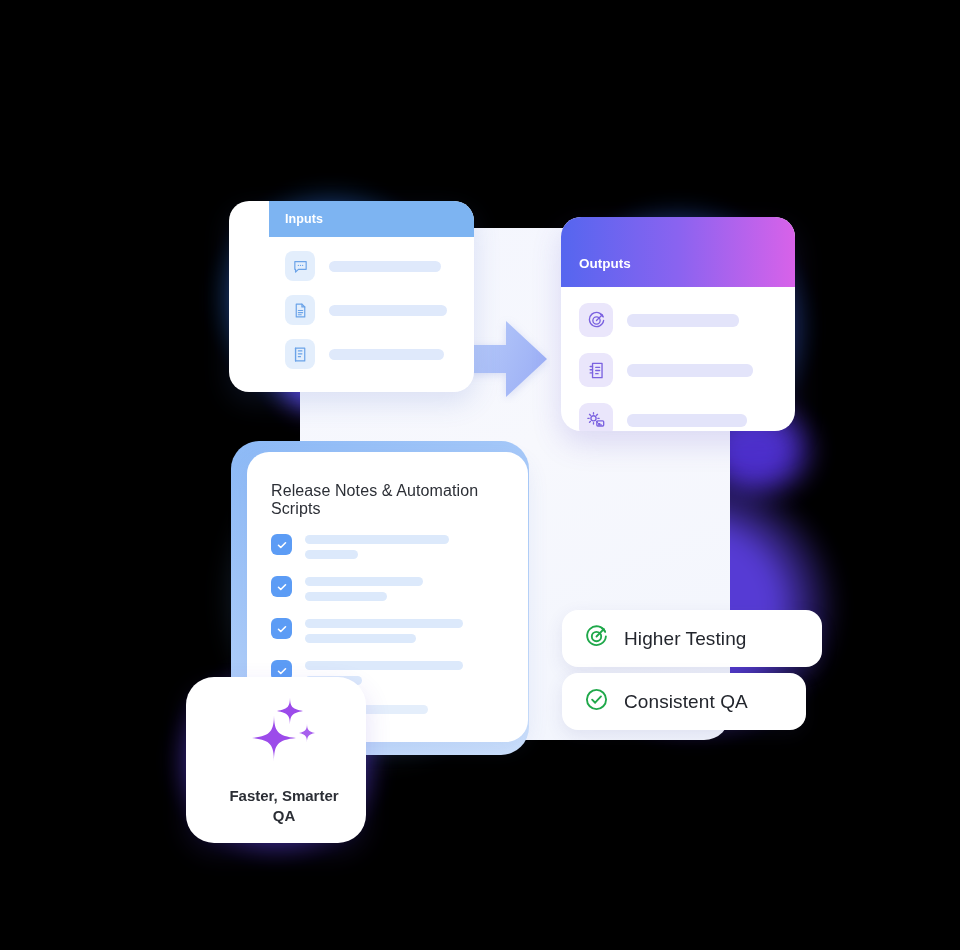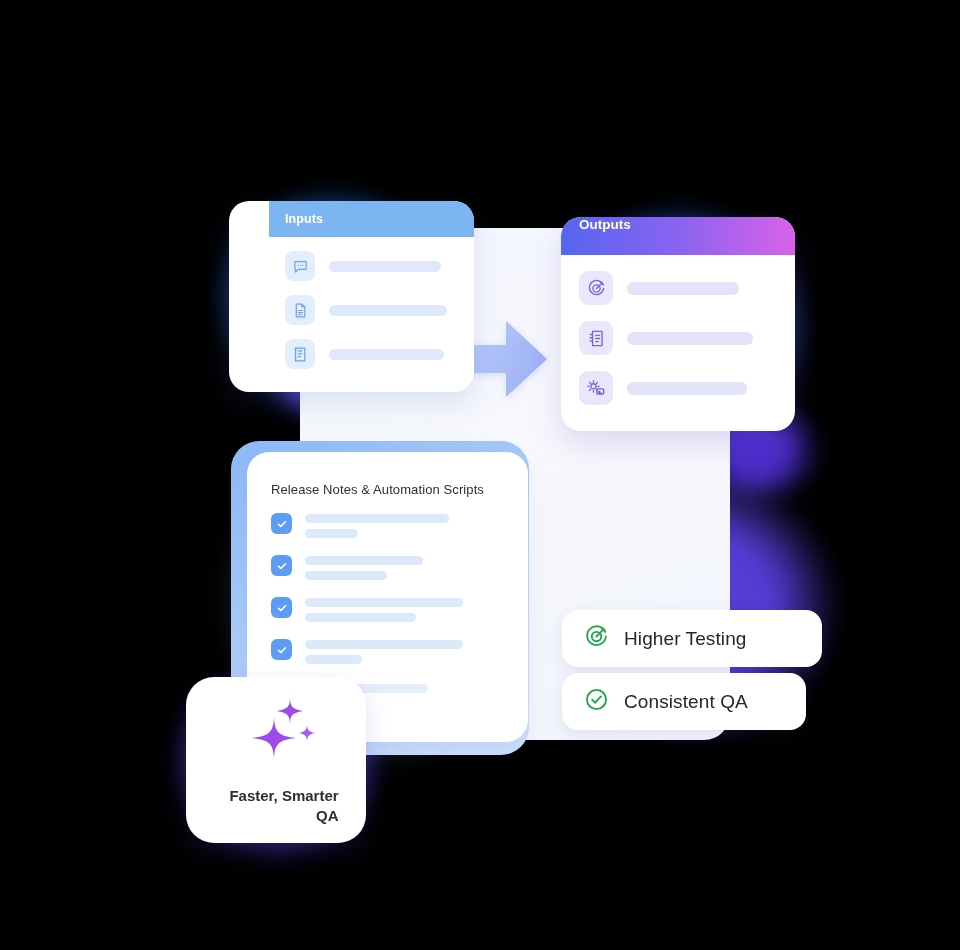--- a/index.html
+++ b/index.html
@@ -35,33 +35,33 @@
   .ibox.blue{background:#e3eefc;}
   .ibox.violet{background:#eae6fb;}
   .bar{height:11px;border-radius:6px;margin-left:14px;}
   .bar.blue{background:#dfe9fb;}
   .bar.violet{background:#e3e4fa;}
 
   
   #outputs-card{left:561px;top:217px;width:234px;height:214px;
     box-shadow:0 12px 30px rgba(90,70,200,.18);}
   #outputs-card .hd{height:38px;background:linear-gradient(90deg,#5667ef 0%,#8a63f0 48%,#d濃 100%);
-    display:flex;align-items:flex-start;padding:0 18px;}
+    display:flex;align-items:flex-end;padding:16px 18px;}
   #outputs-card .hd{background:linear-gradient(90deg,#5566ef 0%,#8a63f0 50%,#d862e9 100%);}
   #outputs-card .hd span{color:#fff;font-size:13.5px;font-weight:700;}
 
   
   #flow-arrow{position:absolute;left:450px;top:315px;width:100px;height:88px;z-index:3;}
 
   
   #notes-frame{position:absolute;left:231px;top:441px;width:298px;height:314px;
     border-radius:28px;background:linear-gradient(150deg,#8cb9f6 0%,#b7d3fa 60%,#cfe2fc 100%);z-index:4;}
   #notes-card{left:247px;top:452px;width:281px;height:290px;border-radius:22px;z-index:6;
     box-shadow:0 8px 22px rgba(70,110,200,.10);}
-  #notes-card .title{font-size:13px;color:#2c2f36;padding:30px 0 0 24px;letter-spacing:.1px;}
+  #notes-card .title{font-size:16px;color:#2c2f36;padding:30px 0 0 24px;letter-spacing:.1px;}
   .checklist{padding:16px 0 0 24px;}
   .citem{display:flex;align-items:flex-start;margin-bottom:11px;}
   .cbox{width:21px;height:21px;border-radius:6px;background:#5c9cf5;flex:0 0 auto;
     display:flex;align-items:center;justify-content:center;}
   .clines{margin-left:13px;padding-top:1px;}
   .cl{height:9px;border-radius:5px;background:#dce9fb;margin-bottom:6px;}
   .tail{height:9px;border-radius:5px;background:#e4eefb;margin:14px 0 0 37px;width:120px;}
 
   
   .pill{position:absolute;background:#fff;border-radius:16px;display:flex;align-items:center;
@@ -69,21 +69,21 @@
   .pill .lbl{font-size:19px;color:#23262d;margin-left:15px;letter-spacing:.1px;}
   #pill-0{left:562px;top:484px;width:197px;height:57px;}
   #pill-1{left:562px;top:547px;width:260px;height:57px;}
   #pill-2{left:562px;top:610px;width:216px;height:57px;}
   #pill-3{left:562px;top:673px;width:200px;height:57px;}
 
   
   #badge-card{left:186px;top:677px;width:180px;height:166px;border-radius:28px;z-index:8;
     display:flex;flex-direction:column;align-items:center;justify-content:center;
     box-shadow:0 10px 26px rgba(90,60,210,.16);}
-  #badge-card .btxt{font-size:15px;font-weight:700;color:#2b2e35;text-align:right;
+  #badge-card .btxt{font-size:15px;font-weight:700;color:#2b2e35;text-align:center;
     line-height:20px;margin-top:14px;margin-left:16px;}
 </style>
 </head>
 <body>
 
 <div class="stage">
 
   <div class="halo" style="left:213px;top:187px;width:237px;height:222px;border-radius:30px;
               background:radial-gradient(closest-side,#2b6fd6 55%,rgba(43,111,214,0) 100%);opacity:.95;"></div>
   <div class="halo" style="left:268px;top:330px;width:90px;height:90px;

